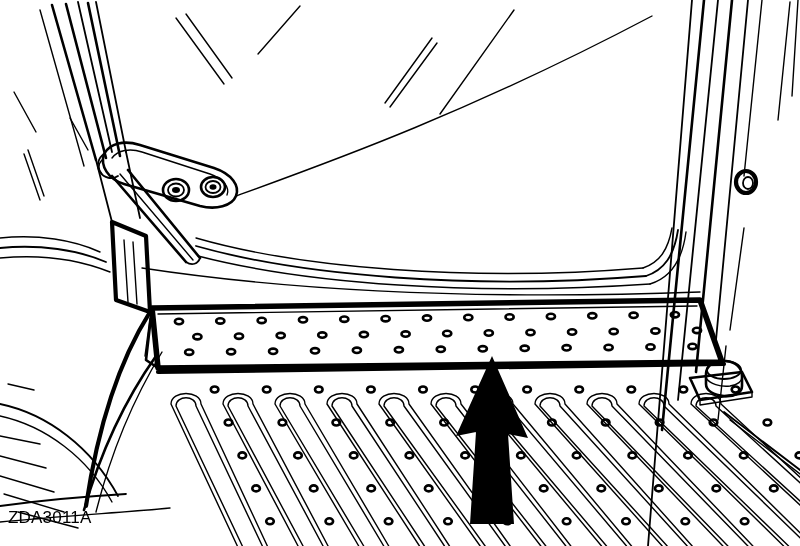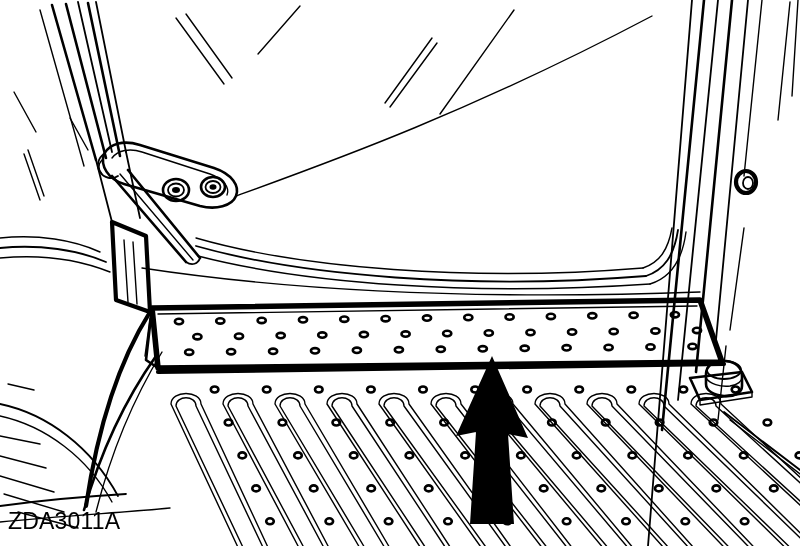--- a/index.html
+++ b/index.html
@@ -23,21 +23,21 @@
     top: 0;
     width: 800px;
     height: 546px;
     display: block;
   }
   .caption-text {
     position: absolute;
     left: 8px;
     top: 508px;
     font-family: "Liberation Sans", sans-serif;
-    font-size: 23px;
+    font-size: 17px;
     letter-spacing: 0.2px;
     color: #000000;
     white-space: nowrap;
     user-select: none;
   }
   
   .ln { fill: none; stroke: #000; stroke-linecap: round; stroke-linejoin: round; }
   .w1 { stroke-width: 1.4; }
   .w15 { stroke-width: 1.8; }
   .w2 { stroke-width: 2.6; }

